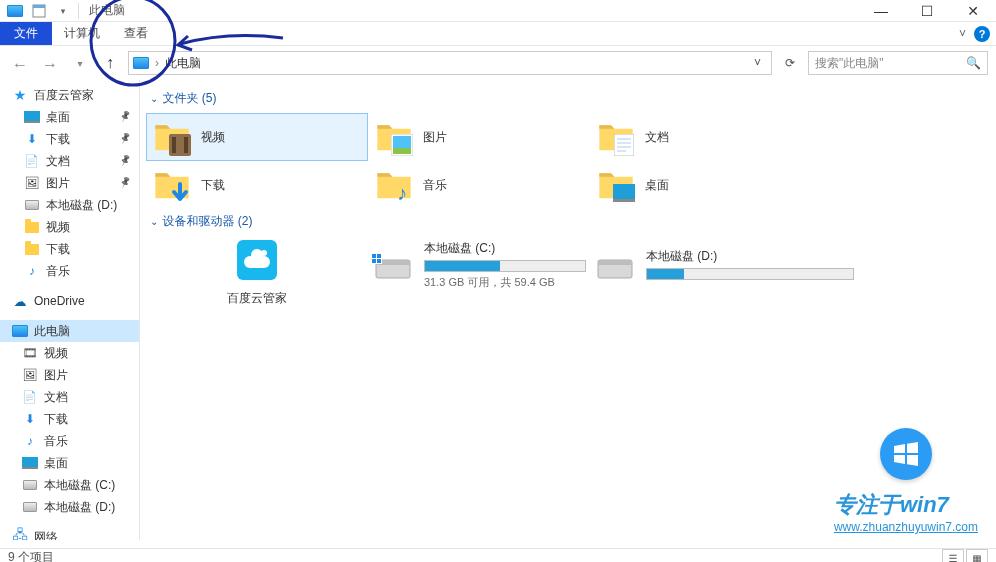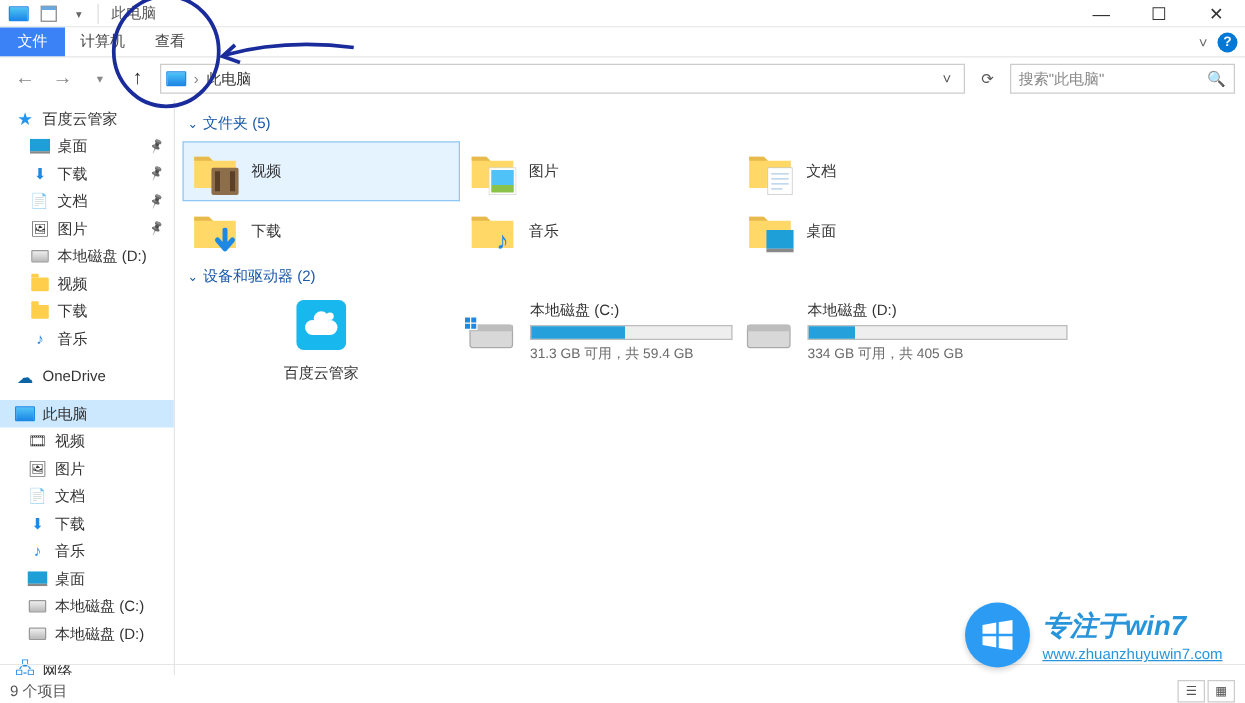--- a/index.html
+++ b/index.html
@@ -10,21 +10,21 @@
 .titlebar-left { display: flex; align-items: center; gap: 2px; padding: 0 4px; }
 .qat-icon { width: 22px; height: 18px; display: flex; align-items: center; justify-content: center; }
 .qat-sep { width: 1px; height: 16px; background: #ddd; margin: 0 2px; }
 .titlebar-title { padding-left: 6px; color: #555; }
 .titlebar-spacer { flex: 1; }
 .win-controls { display: flex; }
 .win-btn { width: 46px; height: 22px; display: flex; align-items: center; justify-content: center; color: #333; font-size: 14px; }
 
 
 .ribbon { height: 24px; display: flex; align-items: stretch; background: #fff; border-bottom: 1px solid #e5e5e5; }
-.ribbon-file { background: #3b82f6; color: #fff; padding: 0 14px; display: flex; align-items: center; }
+.ribbon-file { background: #1d4ed8; color: #fff; padding: 0 14px; display: flex; align-items: center; }
 .ribbon-tab { padding: 0 12px; display: flex; align-items: center; color: #444; }
 .ribbon-spacer { flex: 1; }
 .ribbon-right { display: flex; align-items: center; padding-right: 6px; gap: 8px; }
 .help-circle { width: 16px; height: 16px; border-radius: 50%; background: #0078d7; color: #fff; display: flex; align-items: center; justify-content: center; font-size: 11px; font-weight: bold; }
 
 
 .navbar { height: 34px; display: flex; align-items: center; padding: 4px 8px; gap: 6px; }
 .nav-arrow { width: 24px; height: 24px; display: flex; align-items: center; justify-content: center; color: #888; font-size: 16px; }
 .nav-arrow.enabled { color: #333; }
 .addressbar { flex: 1; height: 24px; border: 1px solid #ccc; display: flex; align-items: center; padding: 0 4px; gap: 6px; }
@@ -55,26 +55,26 @@
 .drive-tile { width: 268px; height: 58px; display: flex; padding: 4px; gap: 10px; align-items: center; }
 .drive-icon { width: 42px; height: 42px; display:flex; align-items:center; justify-content:center; }
 .drive-info { flex: 1; }
 .drive-name { color: #333; margin-bottom: 3px; }
 .drive-bar { width: 100%; height: 12px; border: 1px solid #bcbcbc; background: #eee; margin-bottom: 3px; position: relative; }
 .drive-fill { height: 100%; background: #26a0da; }
 .drive-stats { color: #6a6a6a; font-size: 11px; }
 .baidu-sub { color:#888; font-size:11px; margin-top:2px; }
 
 
-.statusbar { position: absolute; bottom: 0; left: 0; right: 0; height: 31px; border-top: 1px solid #e5e5e5; display: flex; align-items: flex-end; padding: 0 8px; color: #555; }
+.statusbar { position: absolute; bottom: 0; left: 0; right: 0; height: 14px; border-top: 1px solid #e5e5e5; display: flex; align-items: flex-start; padding: 0 8px; color: #555; }
 .statusbar .spacer { flex: 1; }
 .view-toggle { width: 22px; height: 18px; border: 1px solid #ccc; display:flex; align-items:center; justify-content:center; margin-left:2px; font-size: 10px; }
 
 
-.watermark { position: absolute; right: 18px; bottom: 28px; display: flex; align-items: center; gap: 10px; opacity: 0.95; }
+.watermark { position: absolute; right: 18px; bottom: 28px; display: flex; align-items: center; gap: 10px; opacity: 0.95; flex-direction: column; }
 .wm-circle { width: 52px; height: 52px; border-radius: 50%; background: #2196f3; display:flex; align-items:center; justify-content:center; color:#fff; box-shadow: 0 2px 5px rgba(0,0,0,0.2); }
 .wm-text { color: #1d8fd8; }
 .wm-title { font-size: 22px; font-weight: bold; font-style: italic; }
 .wm-url { font-size: 12px; text-decoration: underline; }
 
 
 .annot { position: absolute; left: 88px; top: -4px; pointer-events: none; }
 .annot svg { overflow: visible; }
 
 
@@ -404,21 +404,20 @@
           <svg width="42" height="42">
               <rect x="4" y="16" width="34" height="18" rx="2" fill="#d8d8d8" stroke="#aaa"></rect>
               <rect x="4" y="16" width="34" height="5" fill="#bdbdbd"></rect>
             </svg>
         </div>
         <div class="drive-info">
           <div class="drive-name">本地磁盘 (D:)</div>
           <div class="drive-bar">
               <div class="drive-fill" style="width:18%"></div>
             </div>
-          <div class="drive-stats">334 GB 可用，共 405 GB</div>
         </div>
       </div>
     </div>
   </div>
 </div>
 
 <div class="statusbar">
   <span>9 个项目</span>
   <div class="spacer"></div>
   <div class="view-toggle">☰</div>

